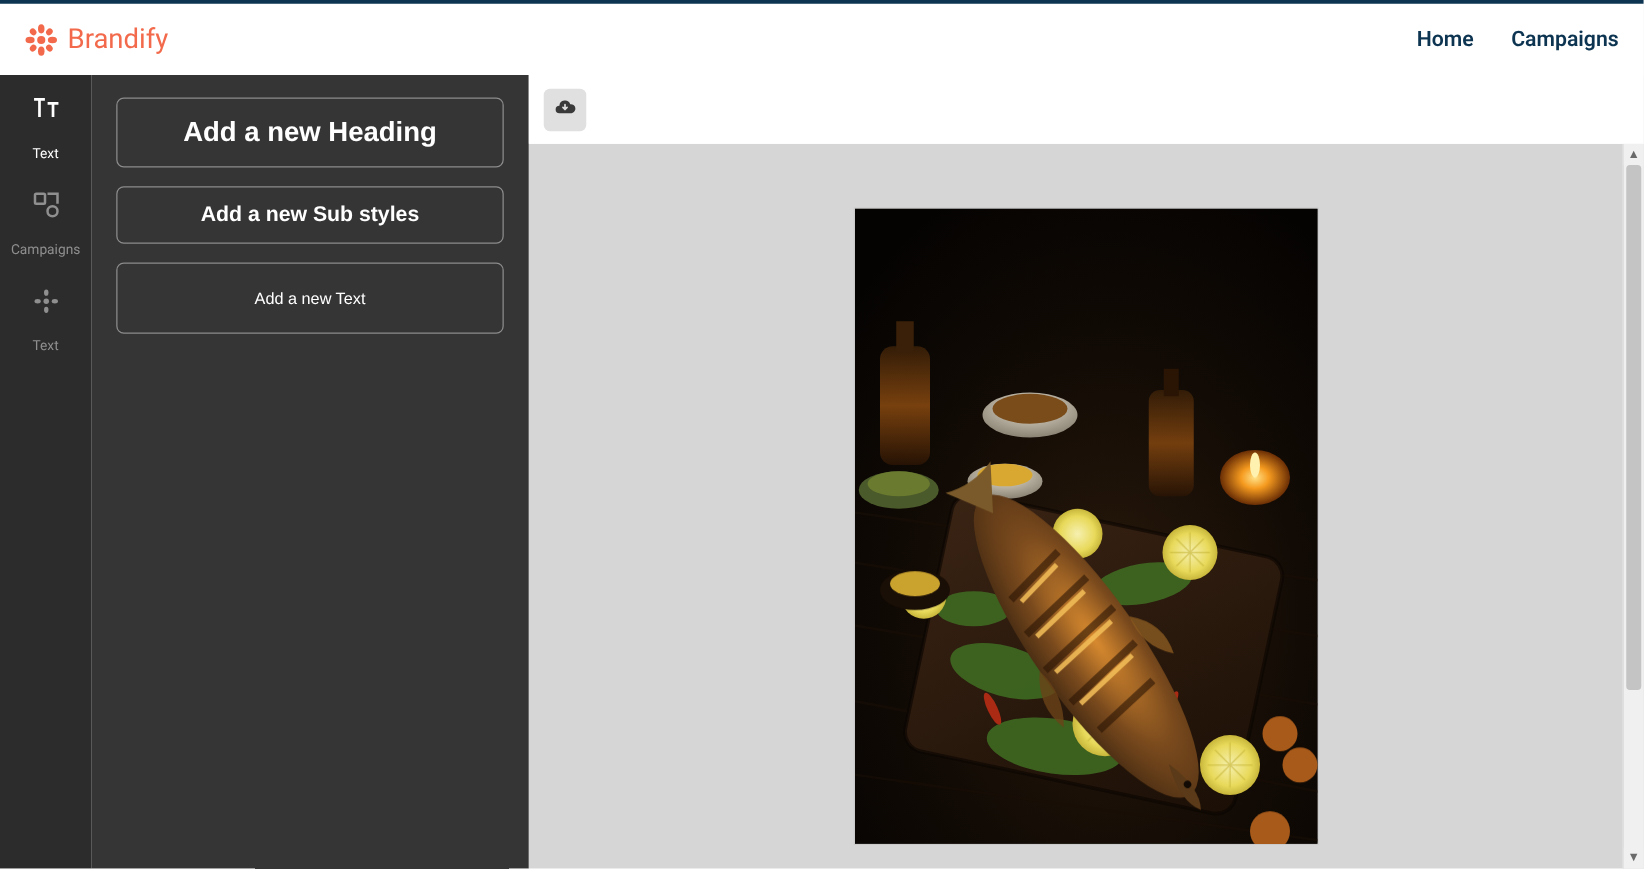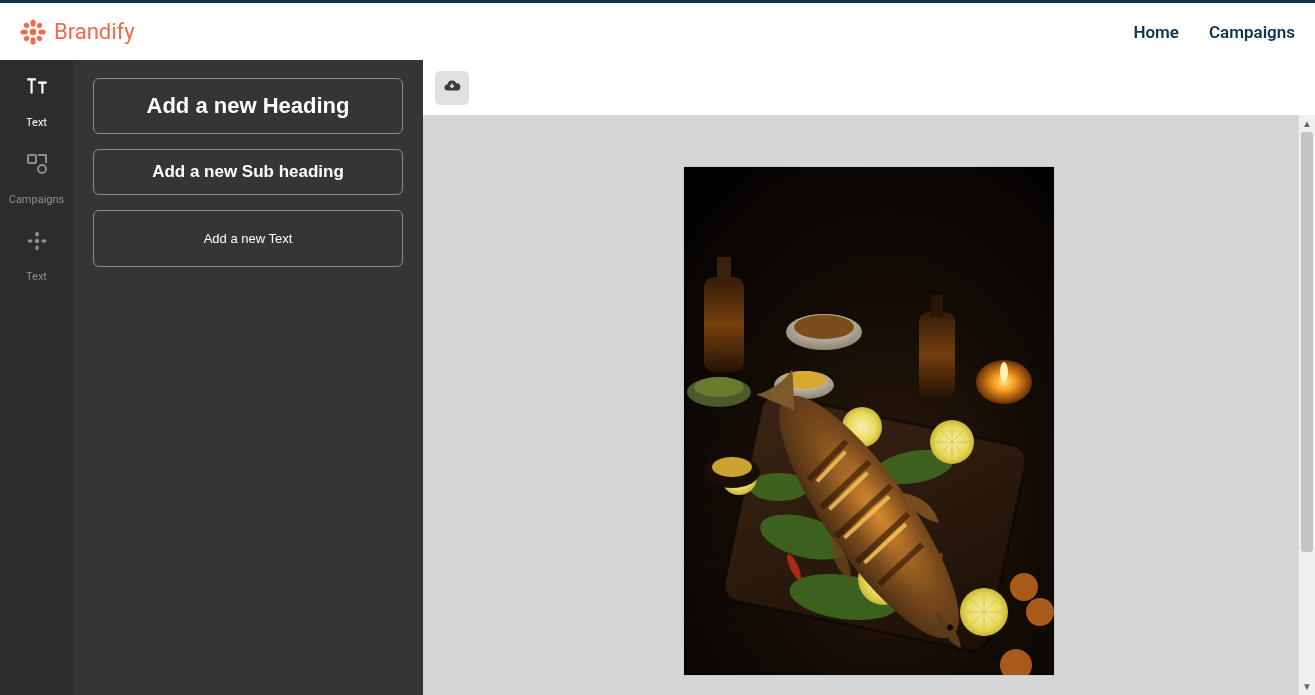--- a/index.html
+++ b/index.html
@@ -158,21 +158,21 @@
           <ellipse cx="6" cy="16" rx="3.6" ry="2.6"></ellipse>
           <ellipse cx="26" cy="16" rx="3.6" ry="2.6"></ellipse>
         </svg>
       </span>
       <span>Text</span>
     </div>
   </div>
 
   <div class="panel">
     <button class="tbtn h">Add a new Heading</button>
-    <button class="tbtn sh">Add a new Sub heading</button>
+    <button class="tbtn sh">Add a new Sub styles</button>
     <button class="tbtn tx">Add a new Text</button>
   </div>
 
   <div class="canvas-wrap">
     <div class="toolbar">
       <div class="dl-btn">
         <span>
           <svg viewBox="0 0 24 24" width="18" height="18" fill="currentColor">
             <path d="M19 18H6a4 4 0 010-8 6 6 0 0111.6-1.5A4.5 4.5 0 0119 18z"></path>
             <path d="M12 9v5m0 0l-2.2-2.2M12 14l2.2-2.2" stroke="#e0e0e0" stroke-width="1.8" fill="none" stroke-linecap="round"></path>

